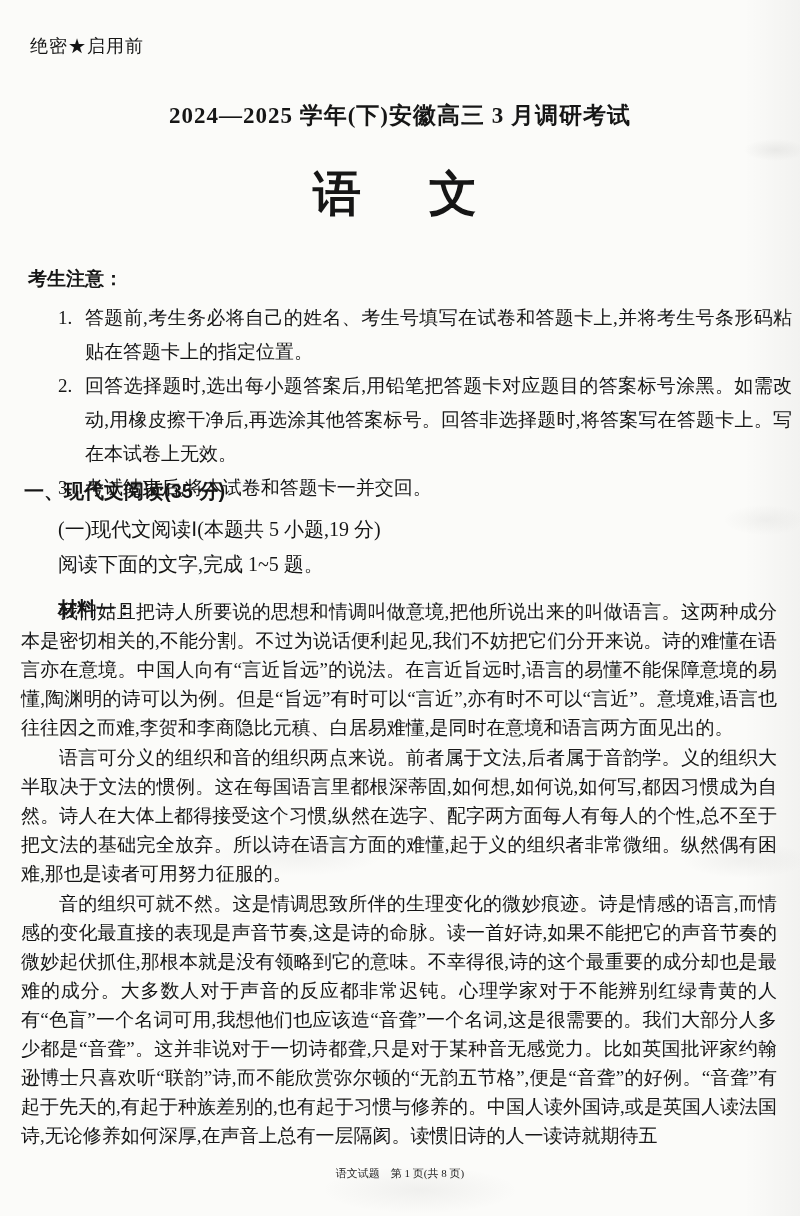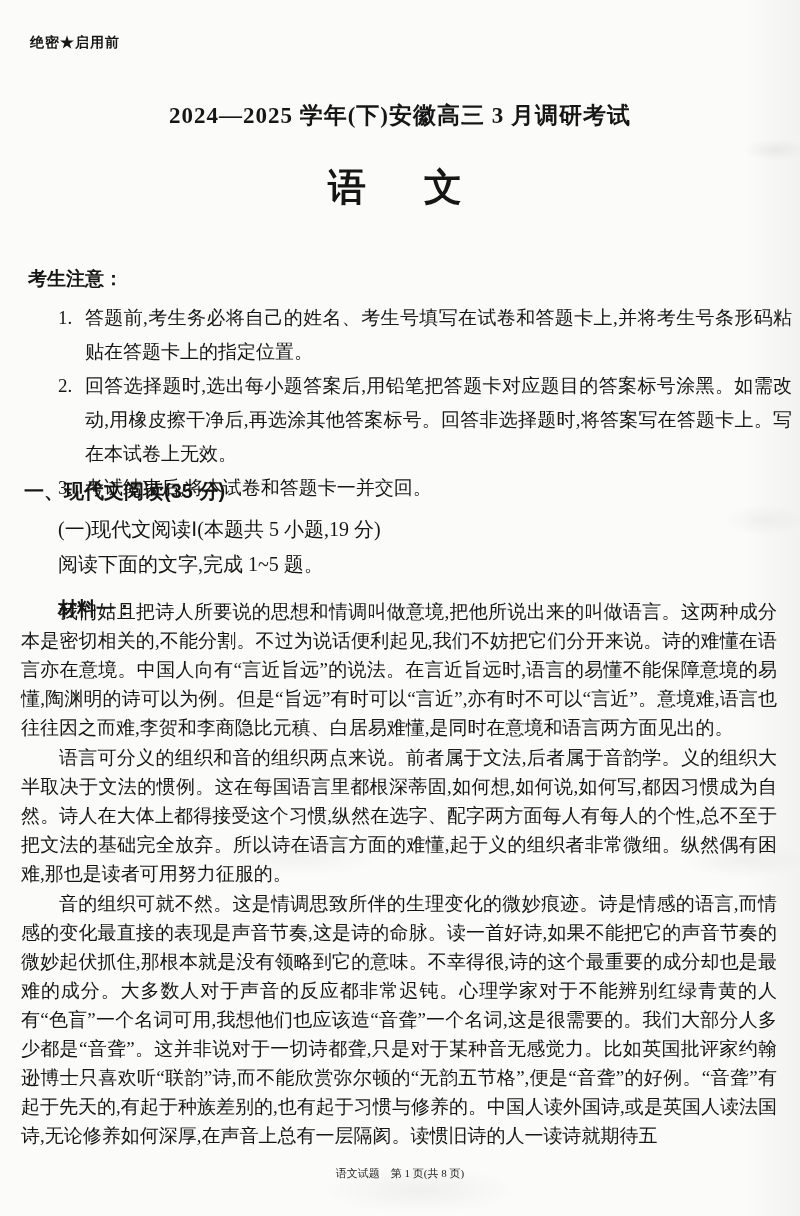--- a/index.html
+++ b/index.html
@@ -21,31 +21,31 @@
       radial-gradient(ellipse 60px 22px at 765px 520px, rgba(60,60,60,0.05), transparent 70%),
       radial-gradient(ellipse 90px 26px at 745px 860px, rgba(60,60,60,0.06), transparent 70%),
       radial-gradient(ellipse 120px 30px at 300px 855px, rgba(60,60,60,0.05), transparent 70%),
       radial-gradient(ellipse 140px 34px at 420px 1190px, rgba(60,60,60,0.06), transparent 70%),
       linear-gradient(to right, transparent 93%, rgba(0,0,0,0.035));
   }
 
   .classification {
     position: absolute; left: 30px; top: 34px;
     font-family: "Liberation Sans", sans-serif;
-    font-weight: bold; font-size: 14px; letter-spacing: 1px; text-align: center;
+    font-weight: normal; font-size: 18px; letter-spacing: 1px; text-align: center;
   }
 
   .exam-title {
     position: absolute; top: 100px; left: 0; width: 100%;
     text-align: center; font-weight: bold; font-size: 23px; letter-spacing: 1px;
   }
 
   .subject-title {
     position: absolute; top: 162px; left: 0; width: 100%;
-    text-align: center; font-weight: bold; font-size: 38px; letter-spacing: 10px;
+    text-align: center; font-weight: bold; font-size: 48px; letter-spacing: 10px;
   }
 
   .notice { position: absolute; left: 28px; right: 8px; top: 246px; font-size: 19px; margin-top: 20px; }
   .notice-heading {
     font-family: "Liberation Sans", sans-serif;
     font-weight: bold; font-size: 19px; margin-bottom: 9px;
   }
   .notice-item { display: flex; margin-left: 30px; line-height: 34px; }
   .notice-item .num { flex: none; width: 27px; }
   .notice-item .txt { flex: 1; text-align: justify; }

